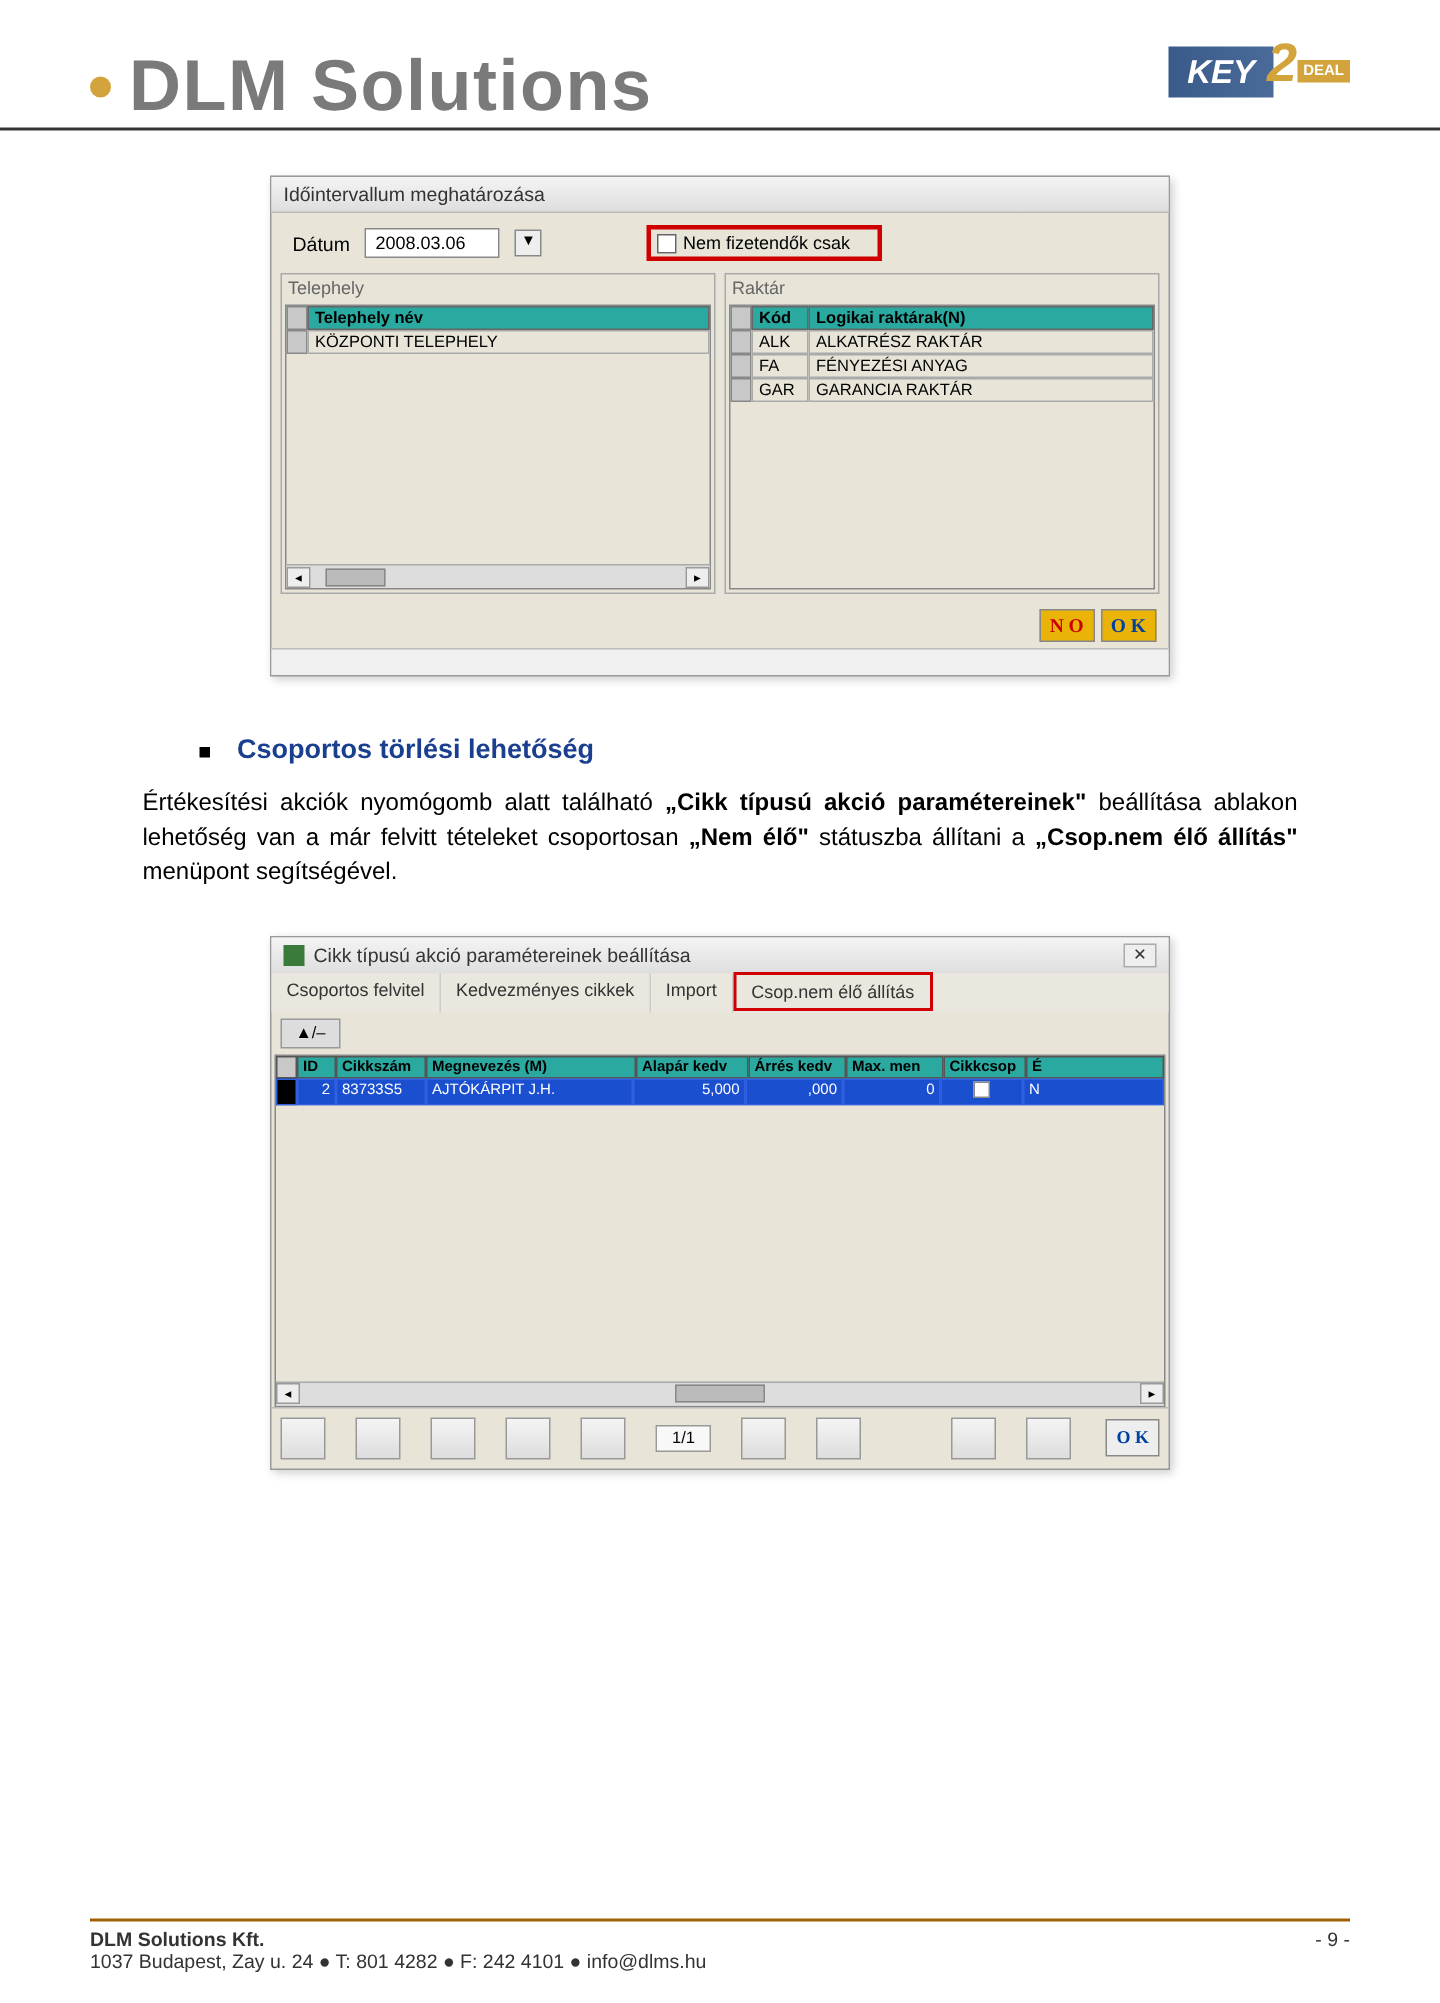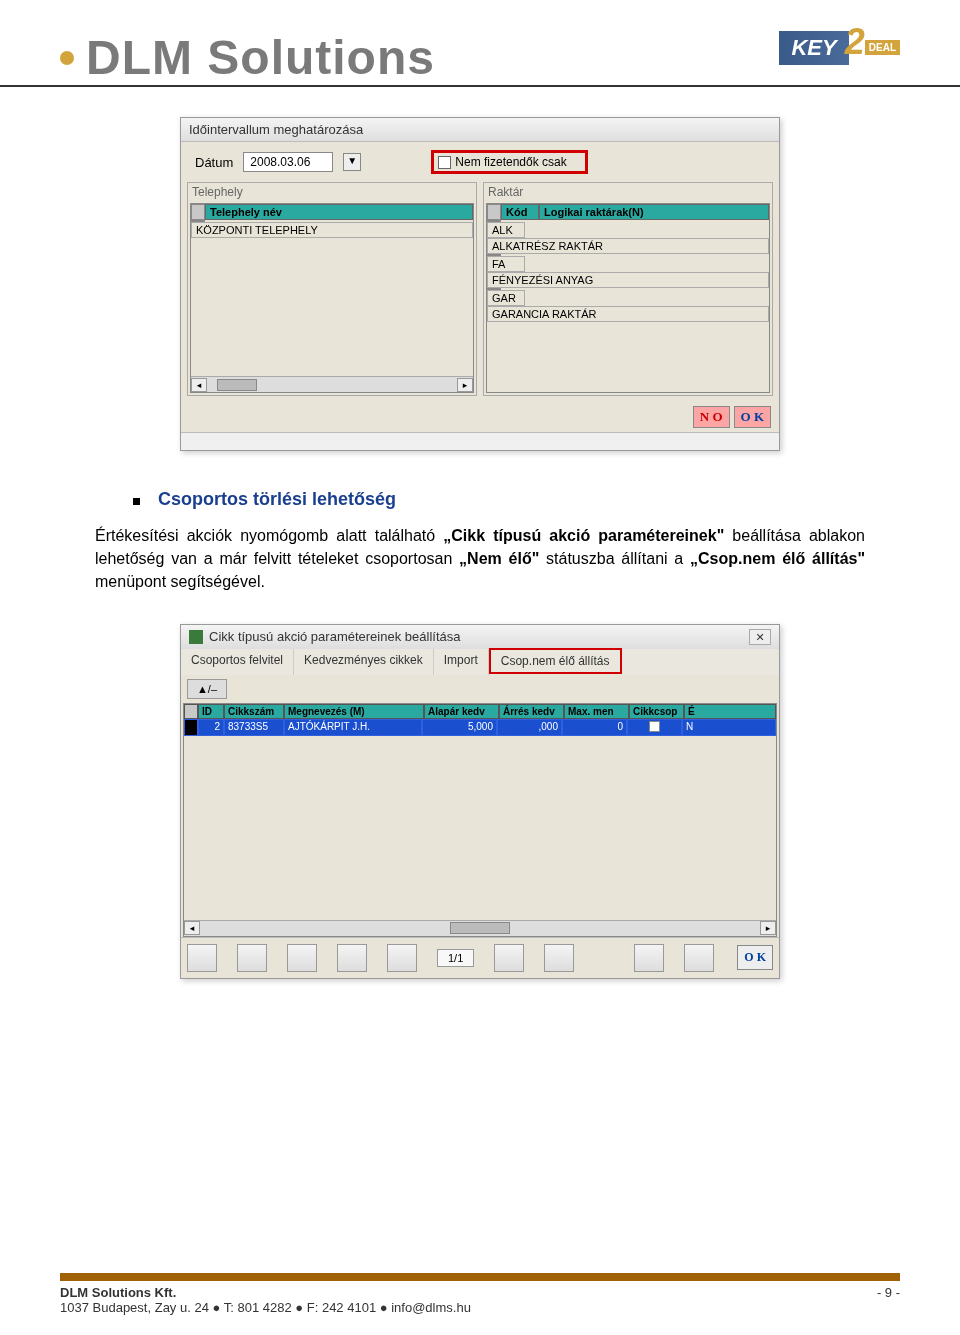--- a/index.html
+++ b/index.html
@@ -144,21 +144,20 @@
   color: #000;
   font-weight: bold;
 }
 .grid-header .gcell {
   border: 1px solid #666;
   padding: 1px 4px;
   background: #2aa9a0;
 }
 .grid-row {
   display: flex;
-  flex-direction: column;
 }
 .grid-row .gcell {
   border: 1px solid #aaa;
   padding: 1px 4px;
   background: #e8e4d8;
 }
 .row-ind {
   width: 14px;
   background: #c8c8c8;
   border: 1px solid #888;
@@ -184,21 +183,21 @@
   line-height: 12px;
 }
 .dlg-buttons {
   display: flex;
   justify-content: flex-end;
   gap: 4px;
   padding: 4px 8px;
 }
 .dlg-btn {
   border: 1px solid #888;
-  background: #fca5a5;
+  background: #eab308;
   padding: 2px 6px;
   font-size: 13px;
   font-weight: bold;
   font-family: 'Times New Roman', serif;
 }
 .no-btn { color: #c00; }
 .ok-btn { color: #0040a0; }
 .dlg-status {
   height: 18px;
   background: #f0f0f0;
@@ -352,21 +351,21 @@
   font-weight: bold;
   font-family: 'Times New Roman', serif;
 }
 
 
 .page-footer {
   position: absolute;
   bottom: 20px;
   left: 60px;
   right: 60px;
-  border-top: 8px solid #a16207;
+  border-top: 2px solid #a16207;
   padding-top: 4px;
   font-size: 13px;
   display: flex;
   justify-content: space-between;
   color: #333;
 }
 .foot-left .co { font-weight: bold; }
 </style>
 </head>
 <body>

